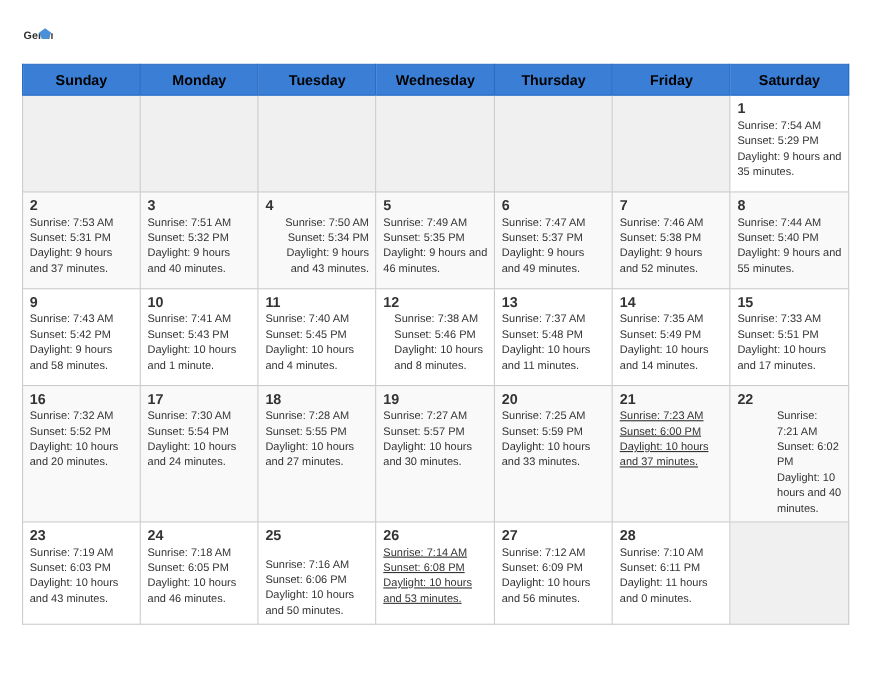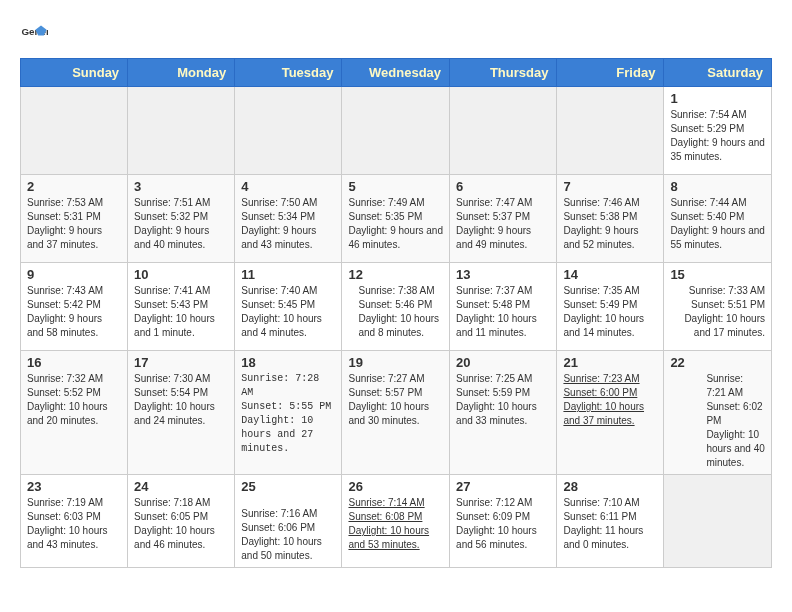--- a/index.html
+++ b/index.html
@@ -46,22 +46,22 @@
     .location {
       font-size: 16px;
       color: #555;
     }
     .calendar {
       width: 100%;
       border-collapse: collapse;
     }
     .calendar th {
       background-color: #3a7fd5;
-      color: #fef9c3;
-      text-align: right;
+      color: #000000;
+      text-align: center;
       padding: 6px 8px;
       font-size: 13px;
       font-weight: bold;
       border: 1px solid #2a6bc5;
     }
     .calendar td {
       border: 1px solid #ccc;
       vertical-align: top;
       padding: 4px 6px;
       width: 108px;
@@ -147,21 +147,21 @@
 Daylight: 9 hours and 37 minutes.</div>
         </td>
         <td>
           <div class="day-number">3</div>
           <div class="day-info" style="white-space: pre-line;">Sunrise: 7:51 AM
 Sunset: 5:32 PM
 Daylight: 9 hours and 40 minutes.</div>
         </td>
         <td>
           <div class="day-number">4</div>
-          <div class="day-info" style="white-space: pre-line;">Sunrise: 7:50 AM
+          <div class="day-info" style="white-space: pre-line; text-align: right;">Sunrise: 7:50 AM
 Sunset: 5:34 PM
 Daylight: 9 hours and 43 minutes.</div>
         </td>
         <td>
           <div class="day-number">5</div>
           <div class="day-info" style="white-space: pre-line;">Sunrise: 7:49 AM
 Sunset: 5:35 PM
 Daylight: 9 hours and 46 minutes.</div>
         </td>
         <td>
@@ -215,41 +215,41 @@
 Daylight: 10 hours and 11 minutes.</div>
         </td>
         <td>
           <div class="day-number">14</div>
           <div class="day-info" style="white-space: pre-line;">Sunrise: 7:35 AM
 Sunset: 5:49 PM
 Daylight: 10 hours and 14 minutes.</div>
         </td>
         <td>
           <div class="day-number">15</div>
-          <div class="day-info" style="white-space: pre-line; text-align: right;">Sunrise: 7:33 AM
+          <div class="day-info" style="white-space: pre-line;">Sunrise: 7:33 AM
 Sunset: 5:51 PM
 Daylight: 10 hours and 17 minutes.</div>
         </td>
       </tr>
       <tr>
         <td>
           <div class="day-number">16</div>
           <div class="day-info" style="white-space: pre-line;">Sunrise: 7:32 AM
 Sunset: 5:52 PM
 Daylight: 10 hours and 20 minutes.</div>
         </td>
         <td>
           <div class="day-number">17</div>
           <div class="day-info" style="white-space: pre-line;">Sunrise: 7:30 AM
 Sunset: 5:54 PM
 Daylight: 10 hours and 24 minutes.</div>
         </td>
         <td>
           <div class="day-number">18</div>
-          <div class="day-info" style="white-space: pre-line; font-family: Liberation Mono, monospace;">Sunrise: 7:28 AM
+          <div class="day-info" style="white-space: pre-line;">Sunrise: 7:28 AM
 Sunset: 5:55 PM
 Daylight: 10 hours and 27 minutes.</div>
         </td>
         <td>
           <div class="day-number">19</div>
           <div class="day-info" style="white-space: pre-line;">Sunrise: 7:27 AM
 Sunset: 5:57 PM
 Daylight: 10 hours and 30 minutes.</div>
         </td>
         <td>

